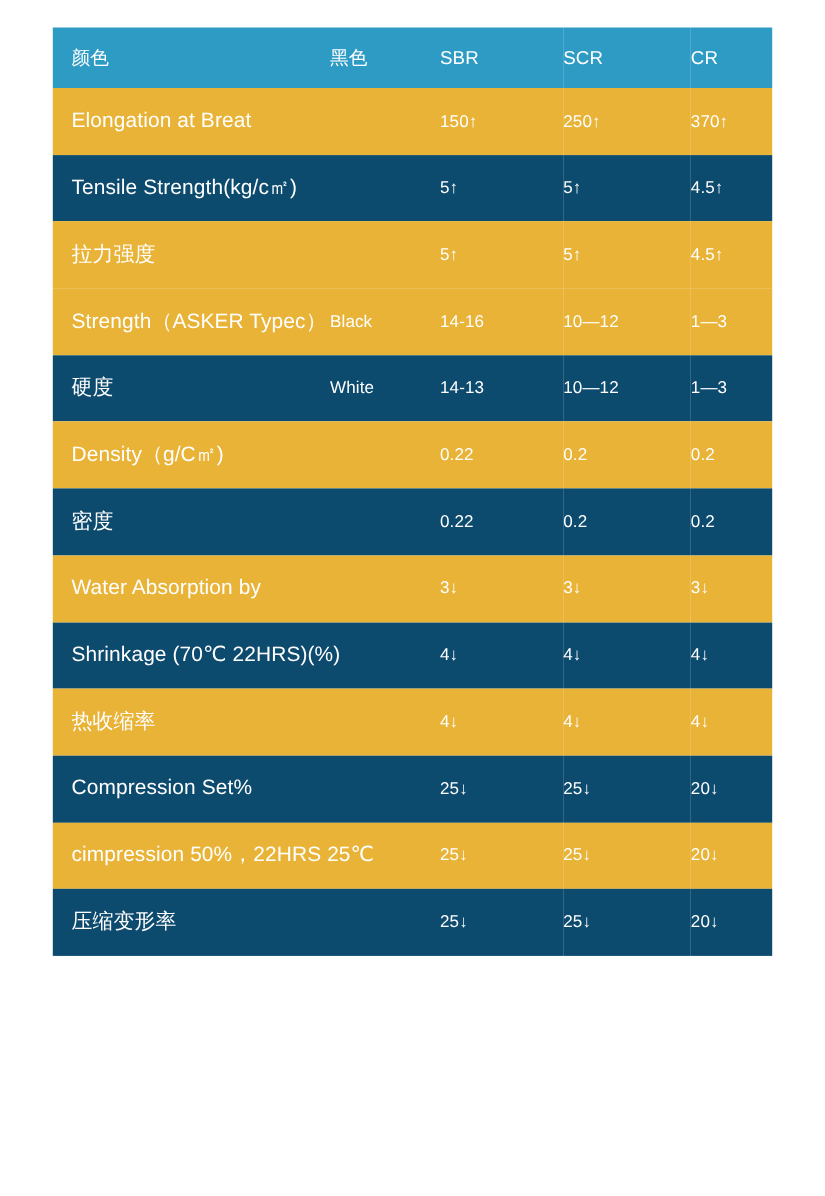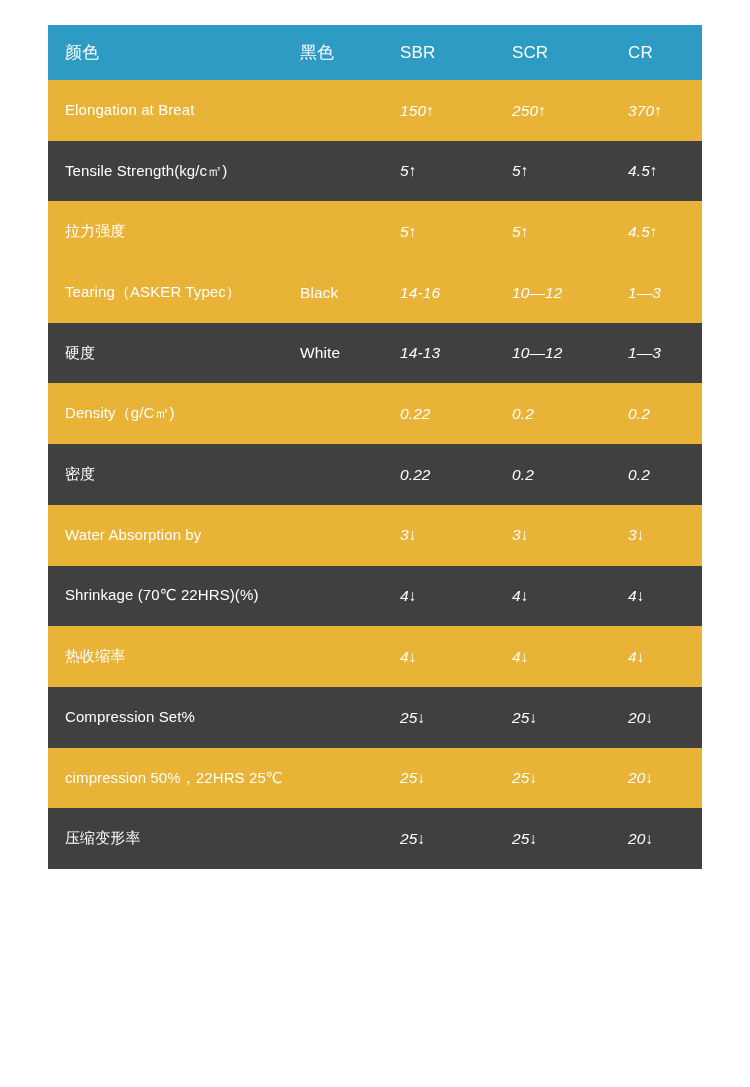--- a/index.html
+++ b/index.html
@@ -48,33 +48,32 @@
 
   thead tr { background: #2e9bc5; height: 55px; }
   thead th {
     font-size: 17px;
     font-weight: bold;
   }
   thead th.col-label { padding-left: 17px; }
 
   tbody tr { height: 60.7px; }
   tbody tr.row-yellow { background: #e8b336; }
-  tbody tr.row-red    { background: #404040; }
+  tbody tr.row-red    { background: #0c4a6e; }
 
   tbody td.cell-label {
-    font-size: 15px;
+    font-size: 19px;
     padding-left: 17px;
     white-space: nowrap;
   }
   tbody td.cell-color {
     font-size: 15.5px;
   }
   tbody td.cell-val {
     font-size: 15.5px;
-    font-style: italic;
   }
   
   thead th.col-color, tbody td.cell-color { padding-left: 0px; }
   thead th.col-sbr,   tbody td.cell-val.v-sbr { padding-left: 0px; margin-left: 10px; }
   thead th.col-scr,   tbody td.cell-val.v-scr { padding-left: 0px; }
   thead th.col-cr,    tbody td.cell-val.v-cr  { padding-left: 0px; }
 </style>
 </head>
 <body>
 
@@ -112,21 +111,21 @@
           <td class="cell-val v-cr">4.5↑</td>
         </tr>
         <tr class="row-yellow">
           <td class="cell-label">拉力强度</td>
           <td class="cell-color"></td>
           <td class="cell-val v-sbr">5↑</td>
           <td class="cell-val v-scr">5↑</td>
           <td class="cell-val v-cr">4.5↑</td>
         </tr>
         <tr class="row-yellow">
-          <td class="cell-label">Tearing（ASKER Typec）</td>
+          <td class="cell-label">Strength（ASKER Typec）</td>
           <td class="cell-color">Black</td>
           <td class="cell-val v-sbr">14-16</td>
           <td class="cell-val v-scr">10—12</td>
           <td class="cell-val v-cr">1—3</td>
         </tr>
         <tr class="row-red">
           <td class="cell-label">硬度</td>
           <td class="cell-color">White</td>
           <td class="cell-val v-sbr">14-13</td>
           <td class="cell-val v-scr">10—12</td>

